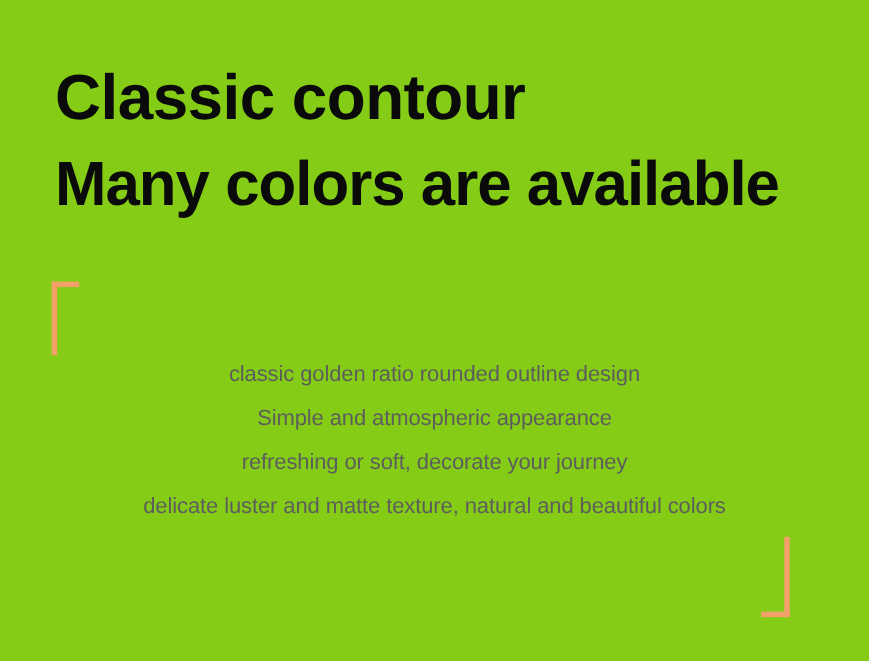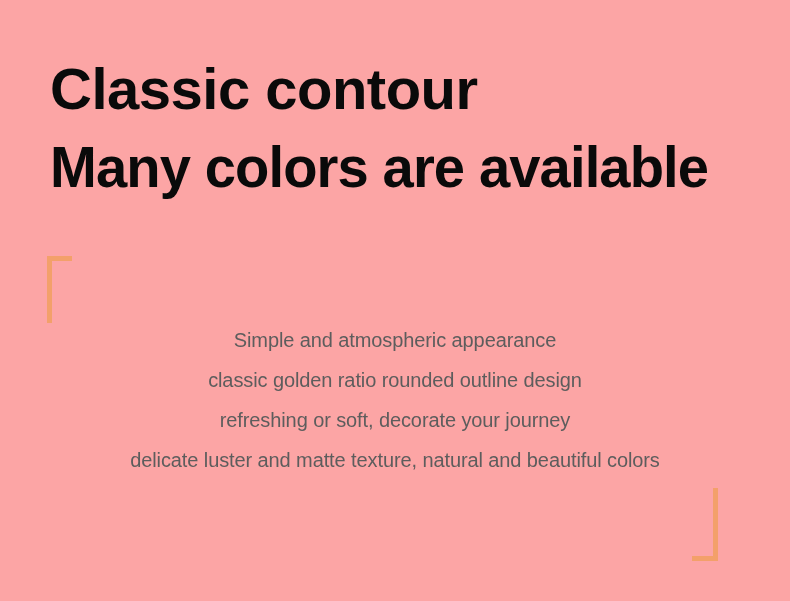--- a/index.html
+++ b/index.html
@@ -13,21 +13,21 @@
     height: 601px;
     background: #ffffff;
     font-family: "Liberation Sans", sans-serif;
     overflow: hidden;
   }
 
   .slide {
     position: relative;
     width: 790px;
     height: 601px;
-    background: #fca5a5;
+    background: #84cc16;
     box-sizing: border-box;
   }
 
   
   .headline {
     position: absolute;
     left: 50px;
     top: 50px;
     width: 720px;
   }
@@ -100,21 +100,21 @@
 <div class="slide">
 
   <div class="headline">
     <span class="headline-line line-1">Classic contour</span>
     <span class="headline-line line-2">Many colors are available</span>
   </div>
 
   <div class="bracket bracket-top-left"></div>
 
   <div class="body-copy">
+    <span class="body-line">classic golden ratio rounded outline design</span>
     <span class="body-line">Simple and atmospheric appearance</span>
-    <span class="body-line">classic golden ratio rounded outline design</span>
     <span class="body-line">refreshing or soft, decorate your journey</span>
     <span class="body-line">delicate luster and matte texture, natural and beautiful colors</span>
   </div>
 
   <div class="bracket bracket-bottom-right"></div>
 
 </div>
 
 </body></html>

